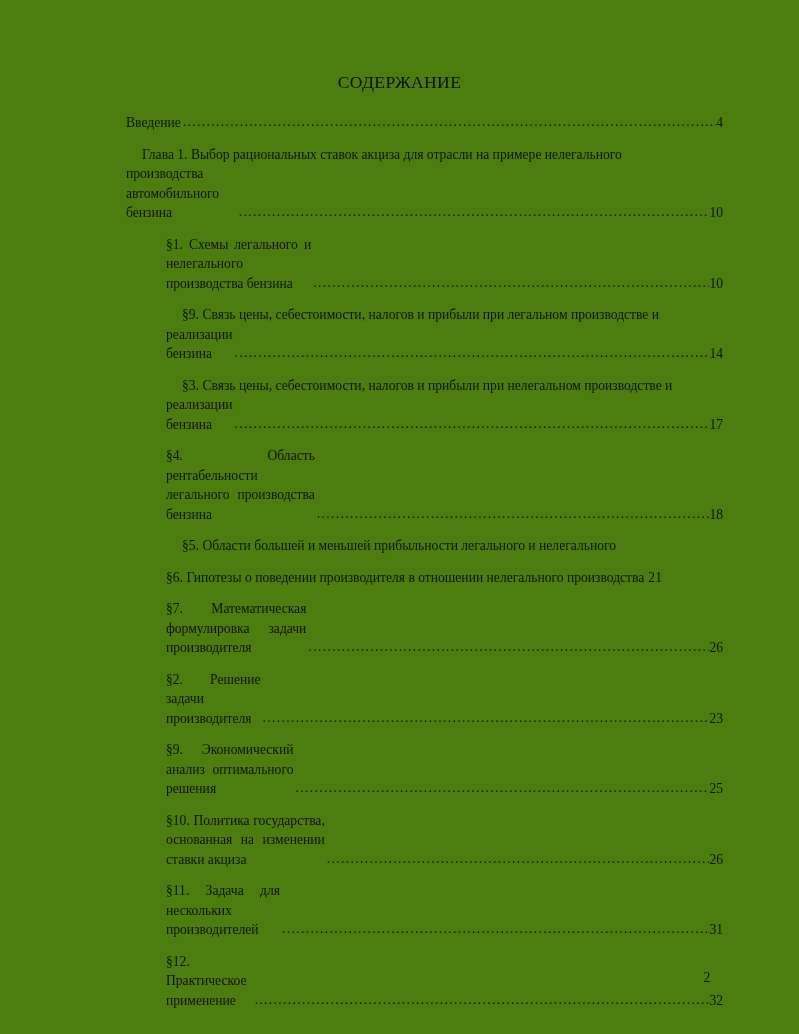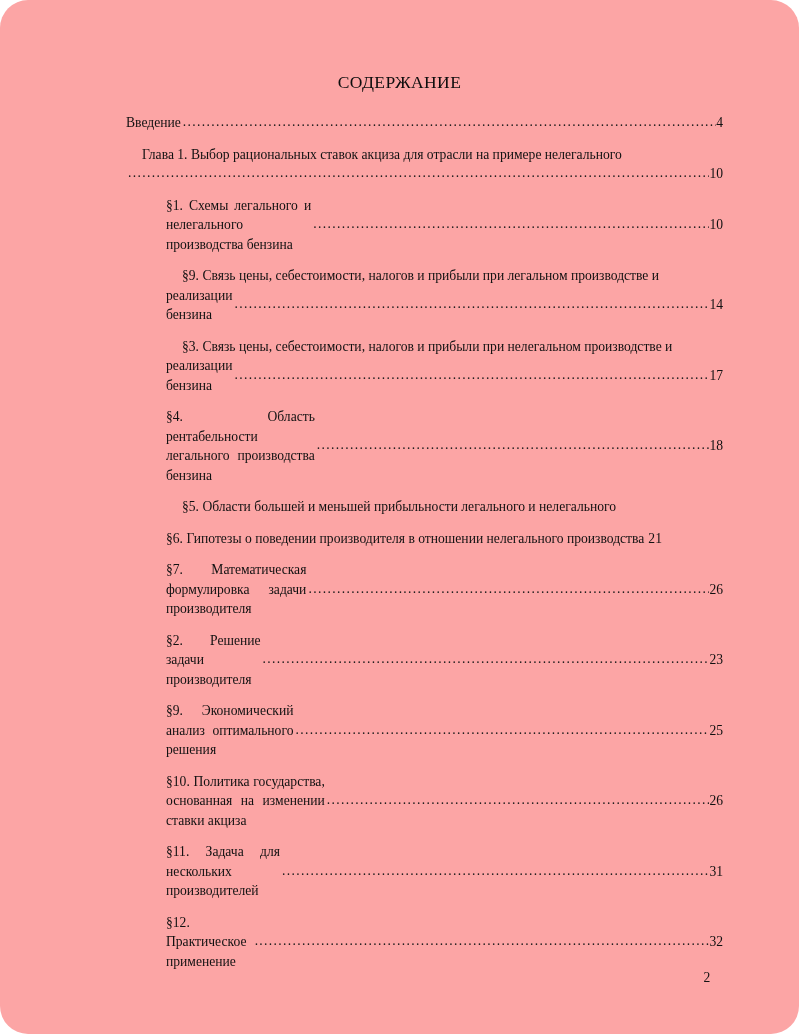--- a/index.html
+++ b/index.html
@@ -14,22 +14,21 @@
     position: relative;
     overflow: hidden;
     font-family: "Liberation Serif", "DejaVu Serif", serif;
     color: #111111;
     -webkit-font-smoothing: antialiased;
   }
 
   .page {
     position: absolute;
     inset: 0;
-    background: #fca5a5;
-    border-radius: 28px;
+    background: #4d7c0f;
   }
 
   
   .toc-title {
     position: absolute;
     top: 72px;
     left: 0;
     width: 799px;
     text-align: center;
     font-size: 17.5px;
@@ -60,21 +59,21 @@
     margin-left: 0;
     width: 597px;
   }
   
   .toc-entry.level-1 {
     margin-left: 40px;
     width: 557px;
   }
   .entry-run {
     display: flex;
-    align-items: center;
+    align-items: flex-end;
     width: 100%;
   }
   .entry-text {
     flex: 0 1 auto;
     white-space: normal;
   }
   .entry-leader {
     flex: 1 1 auto;
     min-width: 0;
     overflow: hidden;
@@ -129,20 +128,21 @@
       <div class="toc-entry level-0">
         <span class="entry-run">
           <span class="entry-text">Введение</span>
           <span class="entry-leader"></span>
           <span class="entry-page">4</span>
         </span>
       </div>
       <div class="toc-entry level-0">
         <span class="entry-head">Глава 1. Выбор рациональных ставок акциза для отрасли на примере нелегального</span>
         <span class="entry-run">
+          <span class="entry-text">производства автомобильного бензина</span>
           <span class="entry-leader"></span>
           <span class="entry-page">10</span>
         </span>
       </div>
       <div class="toc-entry level-1">
         <span class="entry-run">
           <span class="entry-text">§1. Схемы легального и нелегального производства бензина</span>
           <span class="entry-leader"></span>
           <span class="entry-page">10</span>
         </span>

